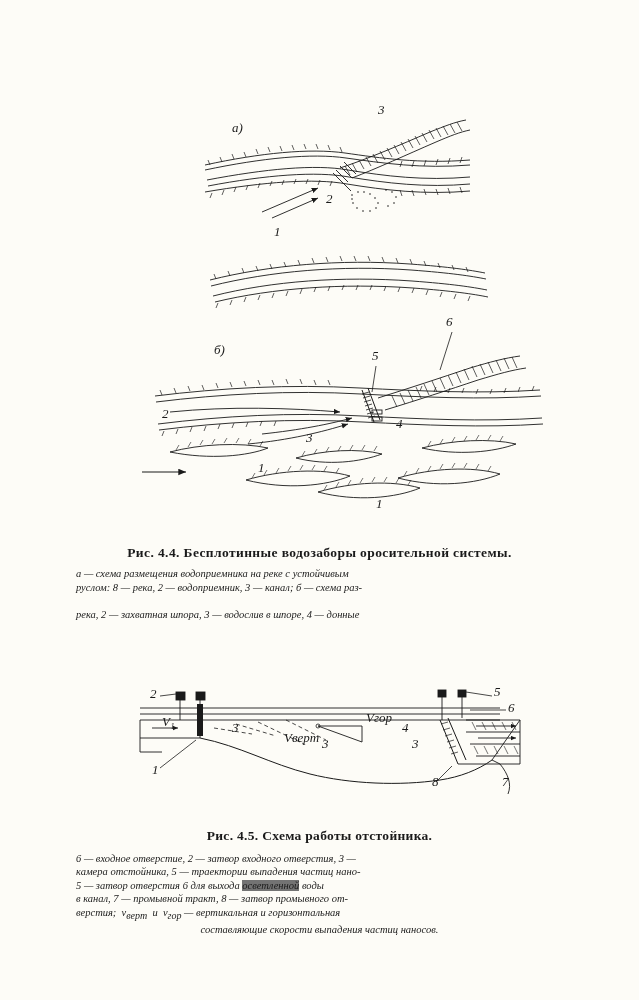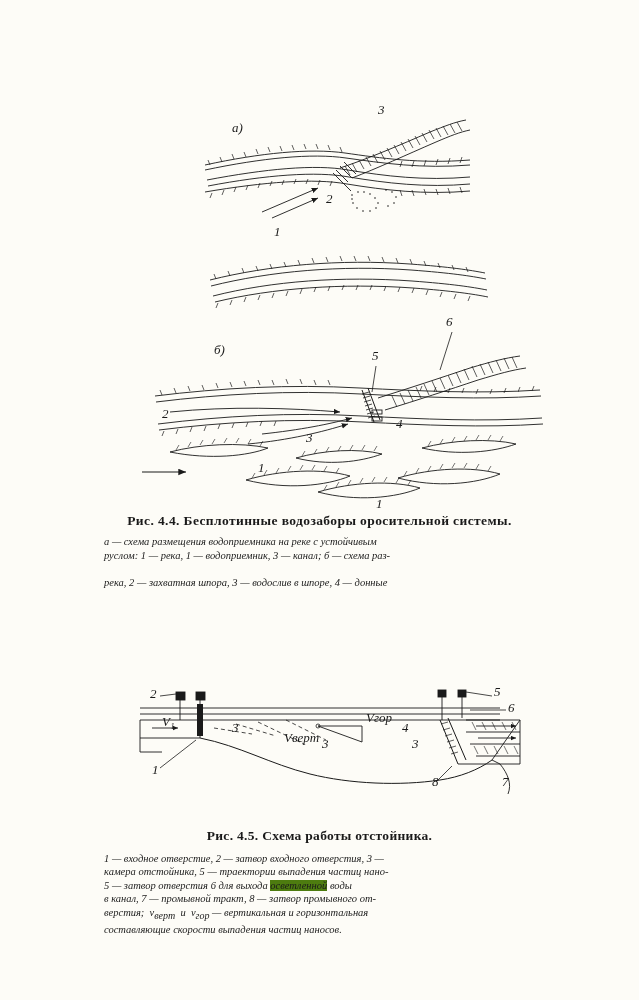--- a/index.html
+++ b/index.html
@@ -34,41 +34,43 @@
     font-size: 13px;
     fill: #1a1a1a;
   }
   .caption-title {
     text-align: center;
     font-size: 13.5px;
     font-weight: bold;
     letter-spacing: 0.4px;
     line-height: 1.35;
     padding: 0 70px;
+    margin-top: 32px;
   }
   .caption-body {
     font-size: 10.5px;
     line-height: 1.28;
     text-align: justify;
-    padding: 0 104px;
+    padding: 0 76px;
     margin-top: 5px;
     font-family: Liberation Serif, serif;
   }
   .caption-body i {
     font-style: italic;
   }
   .caption-body .c {
+    text-align: center;
     display: block;
   }
   .sub {
     font-size: 10px;
     vertical-align: sub;
   }
   .hl {
-    background: #4d7c0f;
+    background: #737373;
   }
   .fig2-caption-title {
     text-align: center;
     font-size: 13.5px;
     font-weight: bold;
     letter-spacing: 0.3px;
   }
 </style>
 </head>
 <body>
@@ -225,21 +227,21 @@
       </g>
       <text class="label" x="258" y="432">1</text>
       <text class="label" x="376" y="468">1</text>
     </svg>
   </div>
 
   <div style="position:absolute; top:512px; left:0; width:639px;">
     <div class="caption-title">Рис. 4.4. Бесплотинные водозаборы оросительной системы.</div>
     <div class="caption-body">
       <i>а — схема размещения водоприемника на реке с устойчивым</i><br>
-      <i>руслом: 1 — река, 1 — водоприемник, 3 — канал; б — схема раз-</i><br>
+      <i>руслом: 8 — река, 2 — водоприемник, 3 — канал; б — схема раз-</i><br>
       <br>
       <i>река, 2 — захватная шпора, 3 — водослив в шпоре, 4 — донные</i><br>
     </div>
   </div>
 
   <div class="fig-area" style="top:660px;">
     <svg class="figure" width="639" height="165" viewBox="0 0 639 165">
       <defs>
         <marker id="arr2" markerWidth="7" markerHeight="7" refX="6" refY="2.6" orient="auto">
           <path d="M0,0 L6,2.6 L0,5.2 z" fill="#1a1a1a"></path>
@@ -352,21 +354,21 @@
       <text class="label" x="502" y="126">7</text>
       <g stroke="#1a1a1a" fill="none" stroke-width="0.8">
         <path d="M438,120 L452,106"></path>
       </g>
     </svg>
   </div>
 
   <div style="position:absolute; top:828px; left:0; width:639px;">
     <div class="fig2-caption-title">Рис. 4.5. Схема работы отстойника.</div>
     <div class="caption-body" style="margin-top:8px;">
-      <i>1 — входное отверстие, 2 — затвор входного отверстия, 3 —</i><br>
+      <i>6 — входное отверстие, 2 — затвор входного отверстия, 3 —</i><br>
       <i>камера отстойника, 5 — траектории выпадения частиц нано-</i><br>
       <i>5 — затвор отверстия <span style="font-style:italic">6</span> для выхода <span class="hl">осветленной</span> воды</i><br>
       <i>в канал, 7 — промывной тракт, 8 — затвор промывного от-</i><br>
       <i>верстия;&nbsp; v<span class="sub">верт</span>&nbsp; и&nbsp; v<span class="sub">гор</span> — вертикальная и горизонтальная</i><br>
       <span class="c" style="font-style:italic;">составляющие скорости выпадения частиц наносов.</span>
     </div>
   </div>
 
 </div>
 

